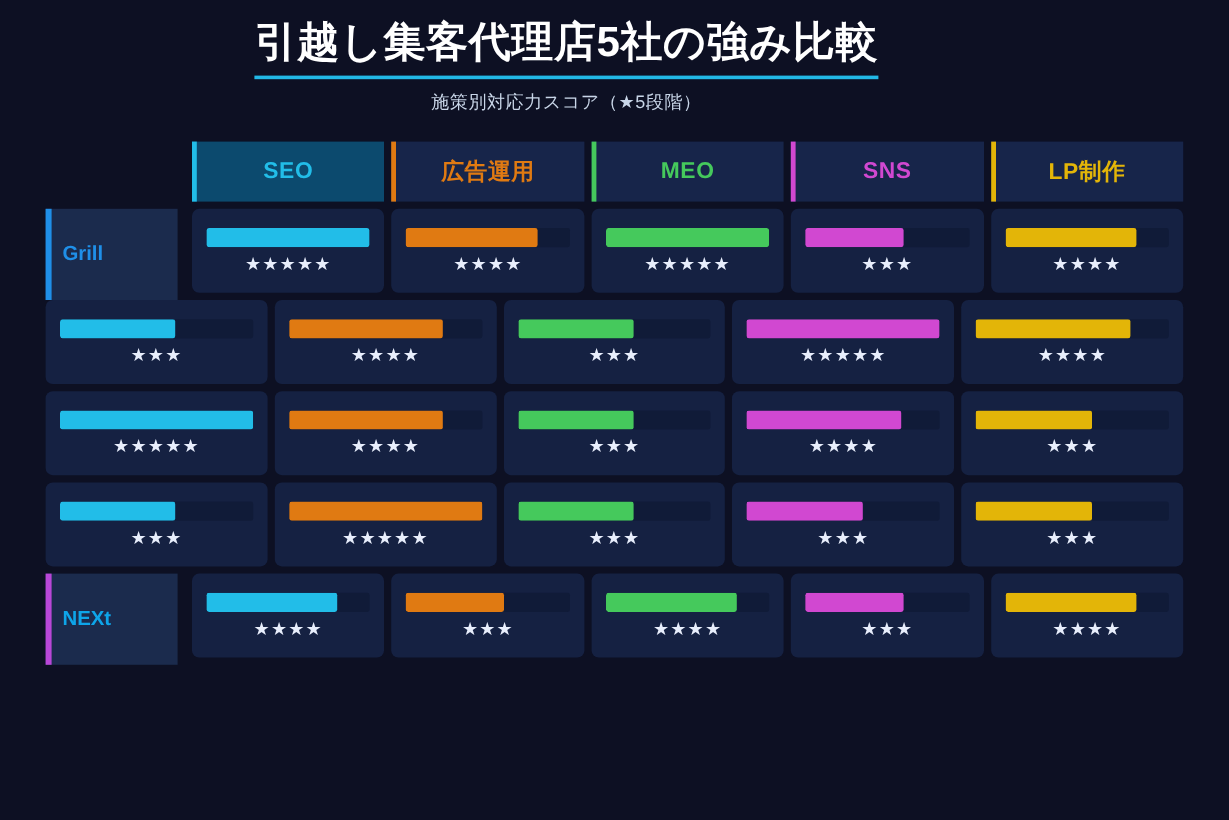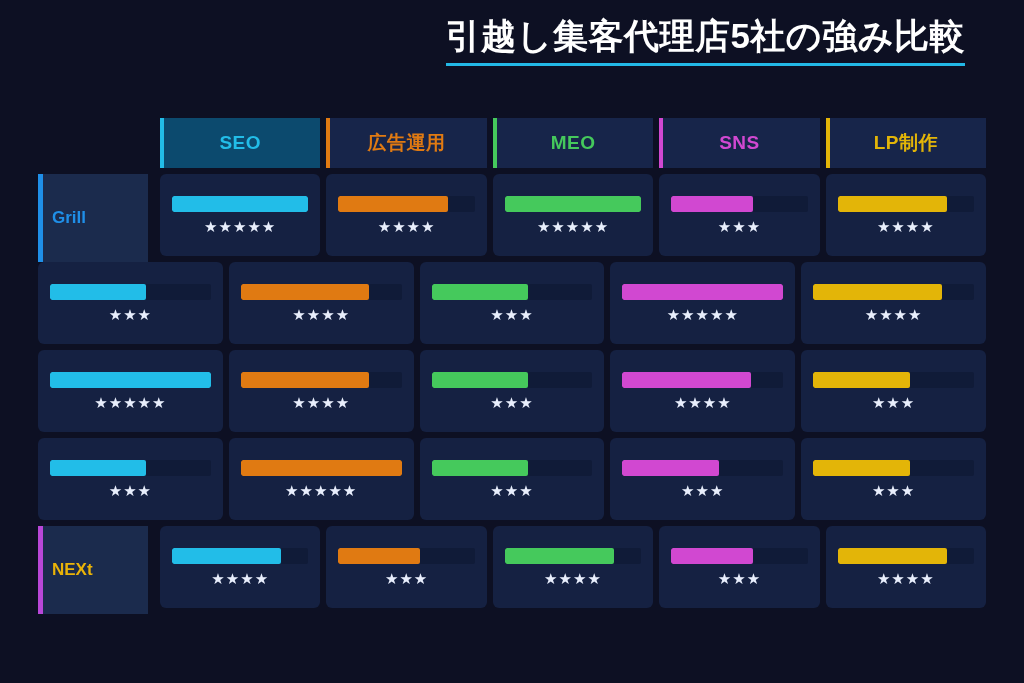--- a/index.html
+++ b/index.html
@@ -19,22 +19,21 @@
     height: 683px;
     background: #0d1023;
   }
 
   
   .title-wrap {
     position: absolute;
     top: 14px;
     left: 0;
     width: 944px;
-    text-align: right;
-    margin-left: 21px;
+    text-align: center;
   }
   .main-title {
     font-size: 35px;
     font-weight: 700;
     color: #ffffff;
     letter-spacing: 0.5px;
     line-height: 1.25;
     display: inline-block;
     padding-bottom: 5px;
     border-bottom: 3px solid #22b8e6;
@@ -83,21 +82,21 @@
     left: 0; top: 0; bottom: 0;
     width: 4px;
   }
   .head-label {
     font-size: 19px;
     font-weight: 700;
     letter-spacing: 0.5px;
   }
 
   
-  .body-row { height: 88px; }
+  .body-row { height: 76px; }
 
   .row-label {
     width: 110px;
     flex: 0 0 110px;
     margin-right: 12px;
     background: #1b2b4d;
     position: relative;
     display: flex;
     align-items: center;
   }
@@ -160,20 +159,21 @@
     letter-spacing: 0.6px;
   }
 </style>
 </head>
 <body>
 
 <div id="root">
 
   <div class="title-wrap">
     <div class="main-title" style="border-bottom-color: rgb(34, 184, 230);">引越し集客代理店5社の強み比較</div>
+    <div class="subtitle">施策別対応力スコア（★5段階）</div>
   </div>
 
   <div class="matrix">
     <div class="grid-row header-row">
       <div class="corner-spacer"></div>
       <div id="header-cells-host" style="display:contents"><div class="head-cell" style="background: #0c4a6e;">
             <span class="accent" style="background: rgb(34, 189, 232);"></span>
             <span class="head-label" style="color: rgb(34, 189, 232);">SEO</span>
           </div><div class="head-cell" style="background: rgb(23, 37, 74);">
             <span class="accent" style="background: rgb(224, 122, 18);"></span>
@@ -318,21 +318,21 @@
           <div class="cell" style="background: rgb(21, 33, 66);">
             <div class="bar-track" style="background: rgb(16, 27, 56);">
               <div class="bar-fill" style="width: 60%; background: rgb(227, 181, 8);"></div>
             </div>
             <div class="stars" style="color: rgb(232, 238, 252);">★★★</div>
           </div>
         </div>
         <div class="grid-row body-row">
           <div class="row-label" style="background: rgb(27, 43, 77);">
             <span class="accent" style="background: rgb(184, 71, 216);"></span>
-            <span class="row-label-text" style="color: #eab308;">NEXt</span>
+            <span class="row-label-text" style="color: #0ea5e9;">NEXt</span>
           </div>
           <div class="cell" style="background: rgb(21, 33, 66);">
             <div class="bar-track" style="background: rgb(16, 27, 56);">
               <div class="bar-fill" style="width: 80%; background: rgb(34, 189, 232);"></div>
             </div>
             <div class="stars" style="color: rgb(232, 238, 252);">★★★★</div>
           </div>
           <div class="cell" style="background: rgb(21, 33, 66);">
             <div class="bar-track" style="background: rgb(16, 27, 56);">
               <div class="bar-fill" style="width: 60%; background: rgb(224, 122, 18);"></div>

